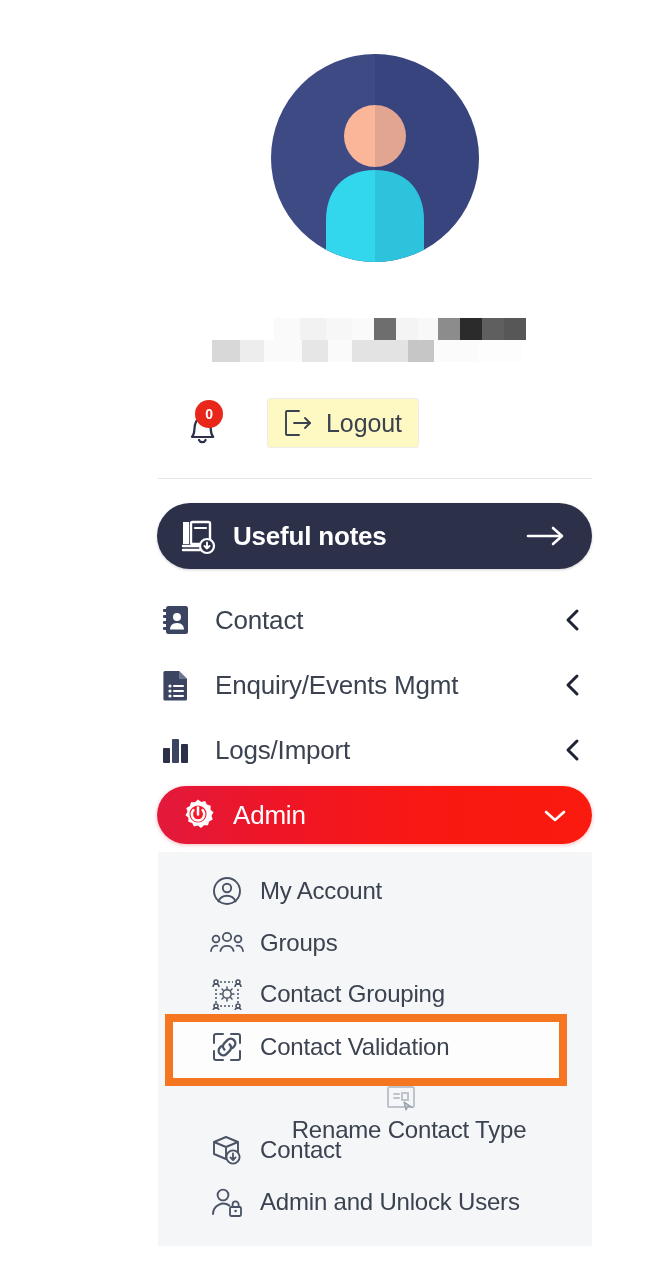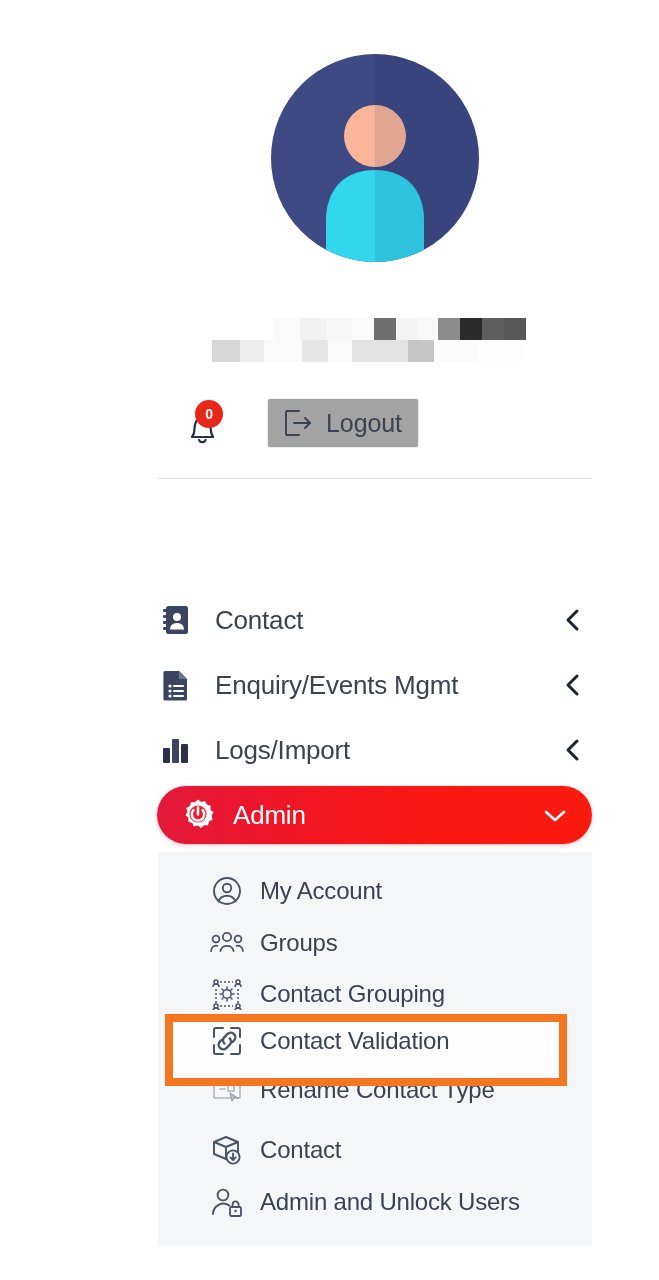--- a/index.html
+++ b/index.html
@@ -88,21 +88,21 @@
     display: flex; align-items: center; justify-content: center;
     line-height: 1;
   }
   .logout-btn {
     display: flex;
     align-items: center;
     gap: 12px;
     padding: 7px 16px 7px 12px;
     border: 1px solid #eceded;
     border-radius: 3px;
-    background: #a3a3a3;
+    background: #fef9c3;
     cursor: pointer;
   }
   .logout-btn .lbl {
     font-size: 25px;
     color: #3b4250;
     line-height: 1;
     letter-spacing: -0.1px;
   }
 
   
@@ -212,22 +212,22 @@
   }
   .sub-item .si-label {
     margin-left: 16px;
     font-size: 24px;
     color: #3b4250;
     letter-spacing: -0.2px;
   }
   .si-0 { top: 17px; }
   .si-1 { top: 69px; }
   .si-2 { top: 120px; }
-  .si-3 { top: 167px; }
-  .si-4 { top: 216px; }
+  .si-3 { top: 173px; }
+  .si-4 { top: 230px; flex-direction: column; }
   .si-5 { top: 276px; }
   .si-6 { top: 328px; }
 
   
   .highlight-box {
     position: absolute;
     left: 165px; top: 1014px;
     width: 402px; height: 72px;
     border: 8px solid #f47621;
     background: transparent;
@@ -313,20 +313,36 @@
           <line x1="14" y1="17" x2="30" y2="17" stroke="#3b4250" stroke-width="1.9" stroke-linecap="round"></line>
           <polyline points="25,12 30,17 25,22" fill="none" stroke="#3b4250" stroke-width="1.9" stroke-linecap="round" stroke-linejoin="round"></polyline>
         </svg>
         <span class="lbl">Logout</span>
       </div>
 
     </div>
 
     <div class="divider"></div>
 
+    <div class="useful-notes">
+      <svg width="38" height="38" viewBox="0 0 38 38">
+        <rect x="4" y="5" width="6" height="22" fill="#ffffff"></rect>
+        <rect x="12" y="5" width="19" height="22" rx="1.5" fill="none" stroke="#ffffff" stroke-width="2.4"></rect>
+        <line x1="16" y1="11" x2="27" y2="11" stroke="#ffffff" stroke-width="2.2" stroke-linecap="round"></line>
+        <path d="M4 29 h24" stroke="#ffffff" stroke-width="2.4" stroke-linecap="round"></path>
+        <path d="M4 33 h20" stroke="#ffffff" stroke-width="2.4" stroke-linecap="round"></path>
+        <circle cx="28" cy="29" r="7" fill="#2c3049" stroke="#ffffff" stroke-width="2.2"></circle>
+        <path d="M28 25.5 v6 M25.5 29 l2.5 2.6 l2.5 -2.6" fill="none" stroke="#ffffff" stroke-width="1.9" stroke-linecap="round" stroke-linejoin="round"></path>
+      </svg>
+      <span class="un-label">Useful notes</span>
+      <svg width="40" height="24" viewBox="0 0 40 24">
+        <line x1="2" y1="12" x2="35" y2="12" stroke="#ffffff" stroke-width="2.6" stroke-linecap="round"></line>
+        <polyline points="27,4 36,12 27,20" fill="none" stroke="#ffffff" stroke-width="2.6" stroke-linecap="round" stroke-linejoin="round"></polyline>
+      </svg>
+    </div>
 
     <div class="nav-item nav-contacts">
       <span class="ni-icon">
         <svg width="30" height="32" viewBox="0 0 30 32">
           <rect x="5" y="2" width="22" height="28" rx="2.5" fill="#3b4461"></rect>
           <rect x="2" y="5" width="4" height="3" rx="1" fill="#3b4461"></rect>
           <rect x="2" y="11" width="4" height="3" rx="1" fill="#3b4461"></rect>
           <rect x="2" y="17" width="4" height="3" rx="1" fill="#3b4461"></rect>
           <rect x="2" y="23" width="4" height="3" rx="1" fill="#3b4461"></rect>
           <circle cx="16" cy="13" r="4" fill="#ffffff"></circle>

